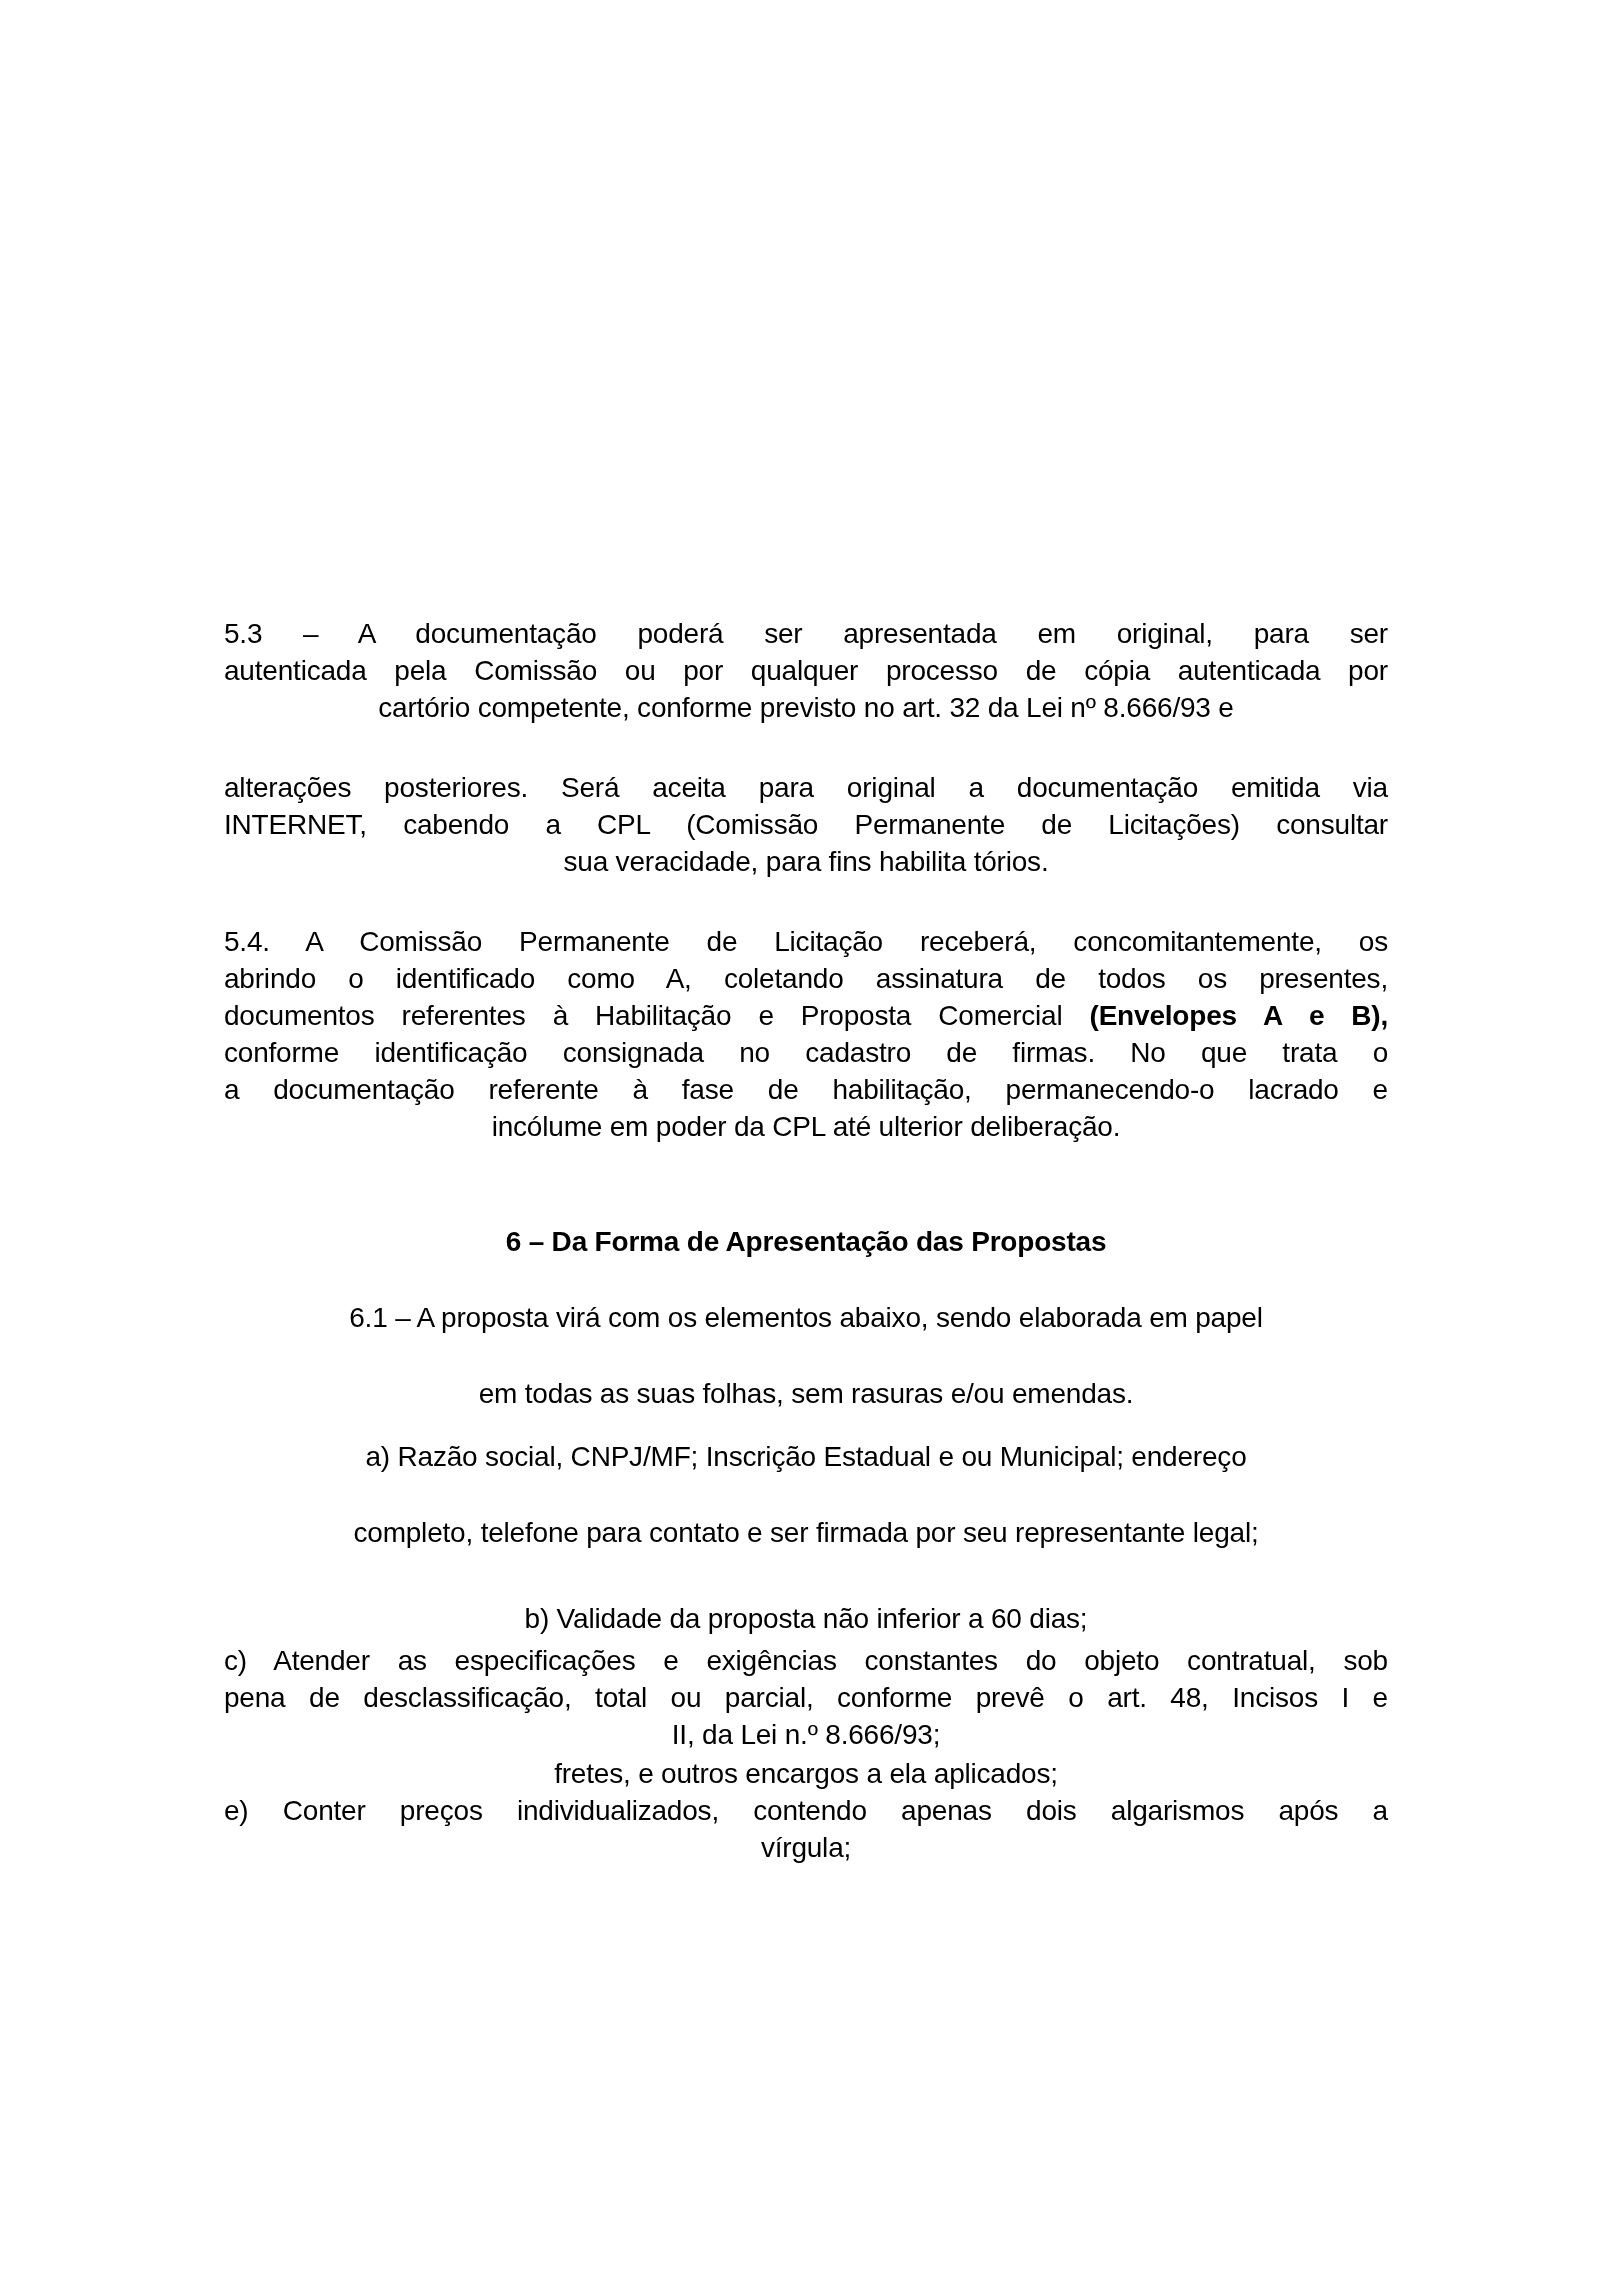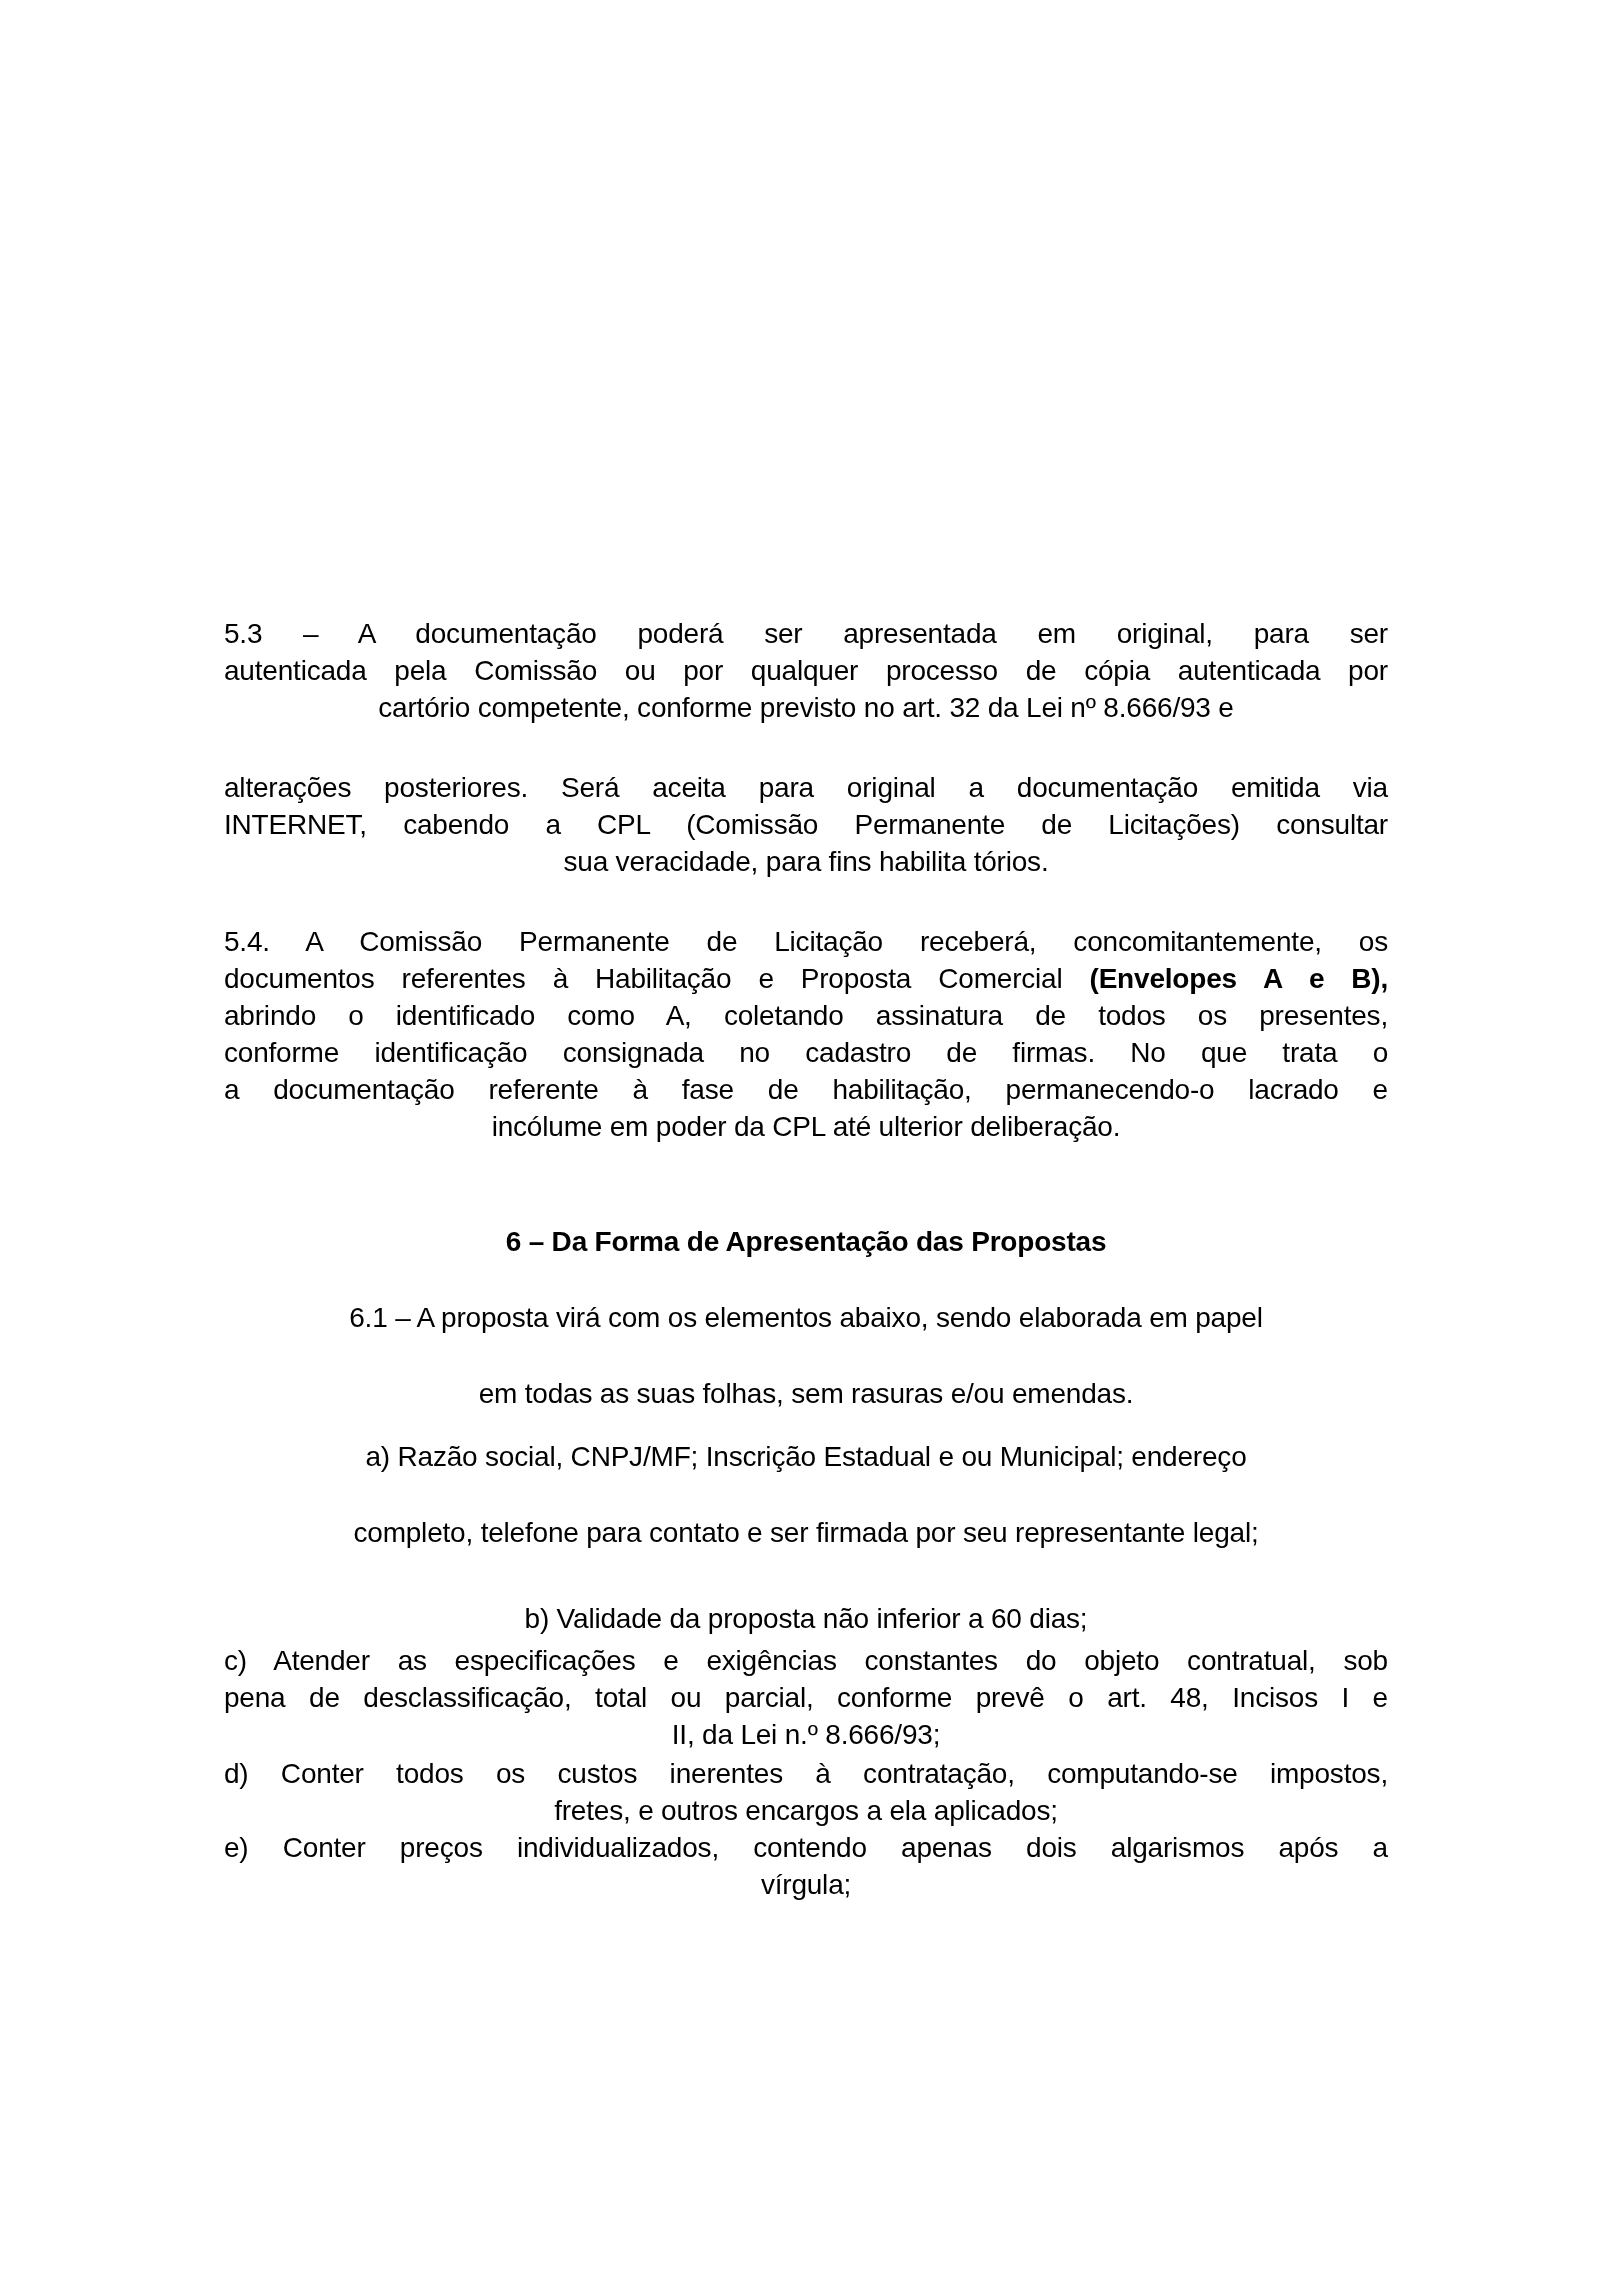--- a/index.html
+++ b/index.html
@@ -62,22 +62,22 @@
         <div class="ln jl"><span>autenticada pela Comissão ou por qualquer processo de cópia autenticada por</span></div>
         <div class="ln"><span>cartório competente, conforme previsto no art. 32 da Lei nº 8.666/93 e</span></div>
       </div>
       <div class="blk blk-clause-5-3-continuation">
         <div class="ln jl"><span>alterações posteriores. Será aceita para original a documentação emitida via</span></div>
         <div class="ln jl"><span>INTERNET, cabendo a CPL (Comissão Permanente de Licitações) consultar</span></div>
         <div class="ln"><span>sua veracidade, para fins habilita tórios.</span></div>
       </div>
       <div class="blk blk-clause-5-4">
         <div class="ln jl"><span>5.4. A Comissão Permanente de Licitação receberá, concomitantemente, os</span></div>
+        <div class="ln jl"><span>abrindo o identificado como A, coletando assinatura de todos os presentes,</span></div>
         <div class="ln jl"><span>documentos referentes à Habilitação e Proposta Comercial </span><span class="b">(Envelopes A e B),</span></div>
-        <div class="ln jl"><span>abrindo o identificado como A, coletando assinatura de todos os presentes,</span></div>
         <div class="ln jl"><span>conforme identificação consignada no cadastro de firmas. No que trata o</span></div>
         <div class="ln jl"><span>a documentação referente à fase de habilitação, permanecendo-o lacrado e</span></div>
         <div class="ln"><span>incólume em poder da CPL até ulterior deliberação.</span></div>
       </div>
       <div class="blk blk-heading-section-6">
         <div class="ln"><span class="b">6 – Da Forma de Apresentação das Propostas</span></div>
       </div>
       <div class="blk blk-clause-6-1-line-1">
         <div class="ln"><span>6.1 – A proposta virá com os elementos abaixo, sendo elaborada em papel</span></div>
       </div>
@@ -92,21 +92,20 @@
       </div>
       <div class="blk blk-item-b">
         <div class="ln"><span>b) Validade da proposta não inferior a 60 dias;</span></div>
       </div>
       <div class="blk blk-item-c">
         <div class="ln jl"><span>c) Atender as especificações e exigências constantes do objeto contratual, sob</span></div>
         <div class="ln jl"><span>pena de desclassificação, total ou parcial, conforme prevê o art. 48, Incisos I e</span></div>
         <div class="ln"><span>II, da Lei n.º 8.666/93;</span></div>
       </div>
       <div class="blk blk-item-d">
-        <div class="ln jl"><span>d) Conter todos os custos inerentes à contratação, computando-se impostos,</span></div>
         <div class="ln"><span>fretes, e outros encargos a ela aplicados;</span></div>
       </div>
       <div class="blk blk-item-e">
         <div class="ln jl"><span>e) Conter preços individualizados, contendo apenas dois algarismos após a</span></div>
         <div class="ln"><span>vírgula;</span></div>
       </div>
     </main>
 </div>
 
 

